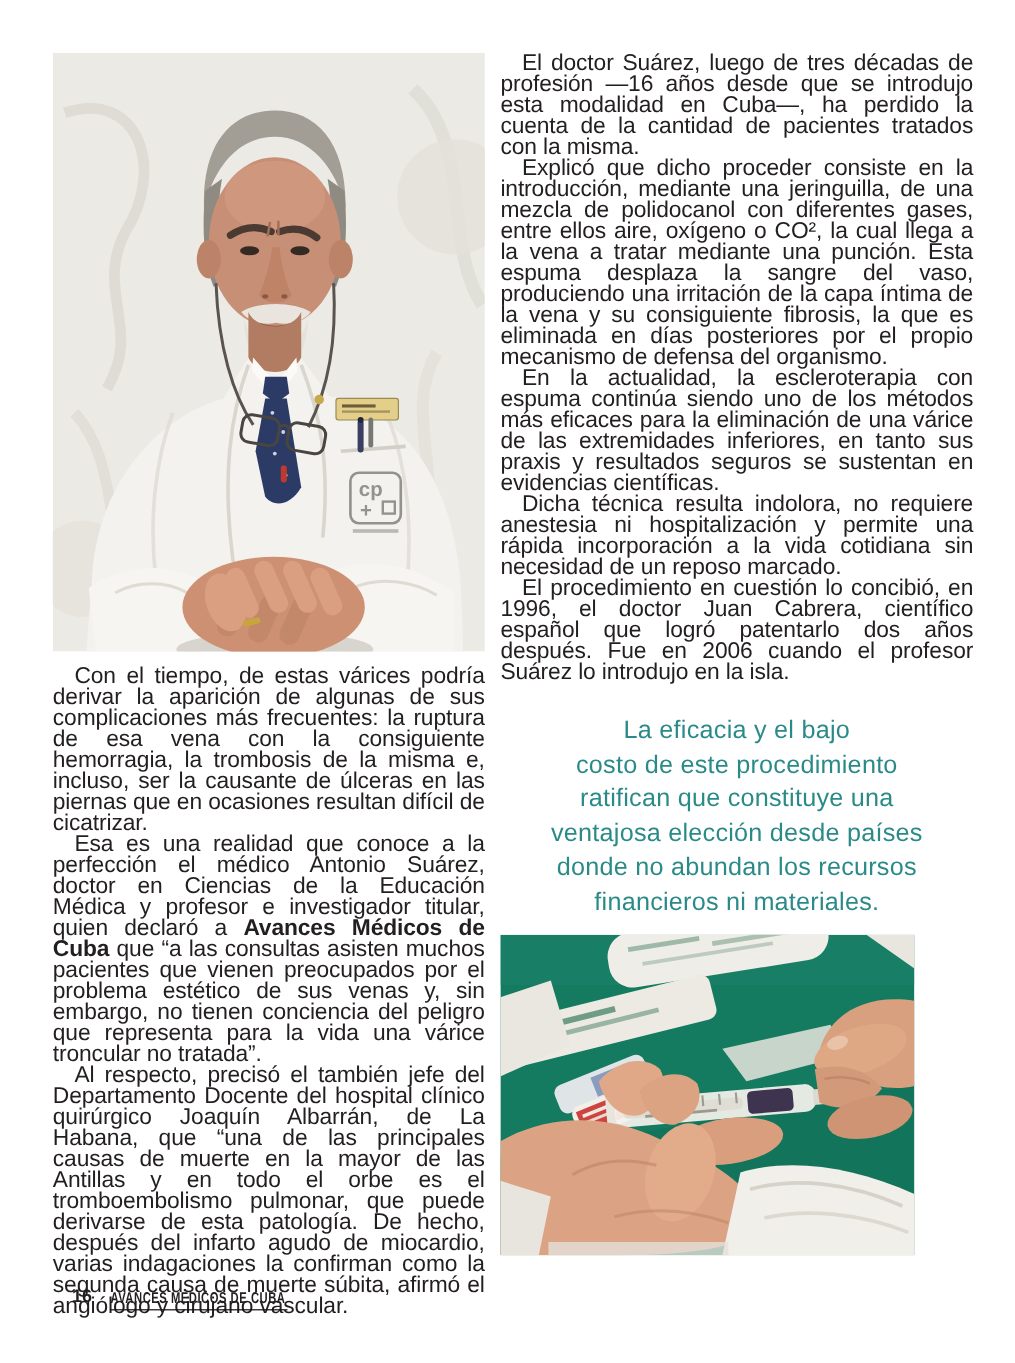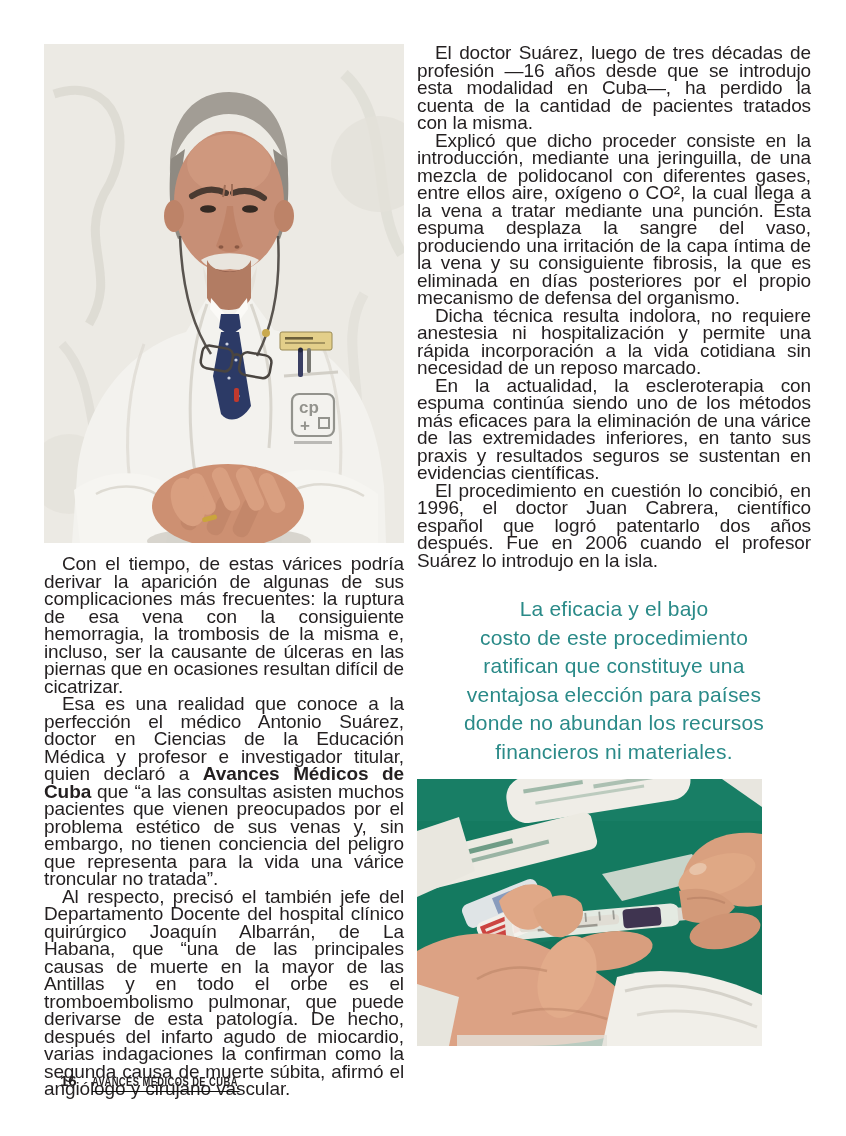--- a/index.html
+++ b/index.html
@@ -136,28 +136,28 @@
           <p class="indent"><span>Con el tiempo, de estas várices podría derivar la aparición de algunas de sus complicaciones más frecuentes: la ruptura de esa vena con la consiguiente hemorragia, la trombosis de la misma e, incluso, ser la causante de úlceras en las piernas que en ocasiones resultan difícil de cicatrizar.</span></p>
           <p class="indent"><span>Esa es una realidad que conoce a la perfección el médico Antonio Suárez, doctor en Ciencias de la Educación Médica y profesor e investigador titular, quien declaró a </span><span class="bold">Avances Médicos de Cuba</span><span> que “a las consultas asisten muchos pacientes que vienen preocupados por el problema estético de sus venas y, sin embargo, no tienen conciencia del peligro que representa para la vida una várice troncular no tratada”.</span></p>
           <p class="indent"><span>Al respecto, precisó el también jefe del Departamento Docente del hospital clínico quirúrgico Joaquín Albarrán, de La Habana, que “una de las principales causas de muerte en la mayor de las Antillas y en todo el orbe es el tromboembolismo pulmonar, que puede derivarse de esta patología. De hecho, después del infarto agudo de miocardio, varias indagaciones la confirman como la segunda causa de muerte súbita, afirmó el angiólogo y cirujano vascular.</span></p>
         </div>
     </div>
 
     <div class="col-right">
       <div class="body-text">
           <p class="indent"><span>El doctor Suárez, luego de tres décadas de profesión —16 años desde que se introdujo esta modalidad en Cuba—, ha perdido la cuenta de la cantidad de pacientes tratados con la misma.</span></p>
           <p class="indent"><span>Explicó que dicho proceder consiste en la introducción, mediante una jeringuilla, de una mezcla de polidocanol con diferentes gases, entre ellos aire, oxígeno o CO², la cual llega a la vena a tratar mediante una punción. Esta espuma desplaza la sangre del vaso, produciendo una irritación de la capa íntima de la vena y su consiguiente fibrosis, la que es eliminada en días posteriores por el propio mecanismo de defensa del organismo.</span></p>
+          <p class="indent"><span>En la actualidad, la escleroterapia con espuma continúa siendo uno de los métodos más eficaces para la eliminación de una várice de las extremidades inferiores, en tanto sus praxis y resultados seguros se sustentan en evidencias científicas.</span></p>
           <p class="indent"><span>Dicha técnica resulta indolora, no requiere anestesia ni hospitalización y permite una rápida incorporación a la vida cotidiana sin necesidad de un reposo marcado.</span></p>
-          <p class="indent"><span>En la actualidad, la escleroterapia con espuma continúa siendo uno de los métodos más eficaces para la eliminación de una várice de las extremidades inferiores, en tanto sus praxis y resultados seguros se sustentan en evidencias científicas.</span></p>
           <p class="indent"><span>El procedimiento en cuestión lo concibió, en 1996, el doctor Juan Cabrera, científico español que logró patentarlo dos años después. Fue en 2006 cuando el profesor Suárez lo introdujo en la isla.</span></p>
         </div>
       <div class="pull-quote">La eficacia y el bajo
 costo de este procedimiento
 ratifican que constituye una
-ventajosa elección para países
+ventajosa elección desde países
 donde no abundan los recursos
 financieros ni materiales.</div>
 
       <figure class="syringe-photo">
         <svg width="345" height="267" viewBox="0 0 345 267">
           <rect width="345" height="267" fill="#147a60"></rect>
           <rect x="0" y="0" width="345" height="42" fill="#1b8169" opacity="0.6"></rect>
           <path d="M0,185 L345,125 L345,267 L0,267 Z" fill="#0d6a52" opacity="0.35"></path>
 
           <g transform="rotate(-9 200 28)">

